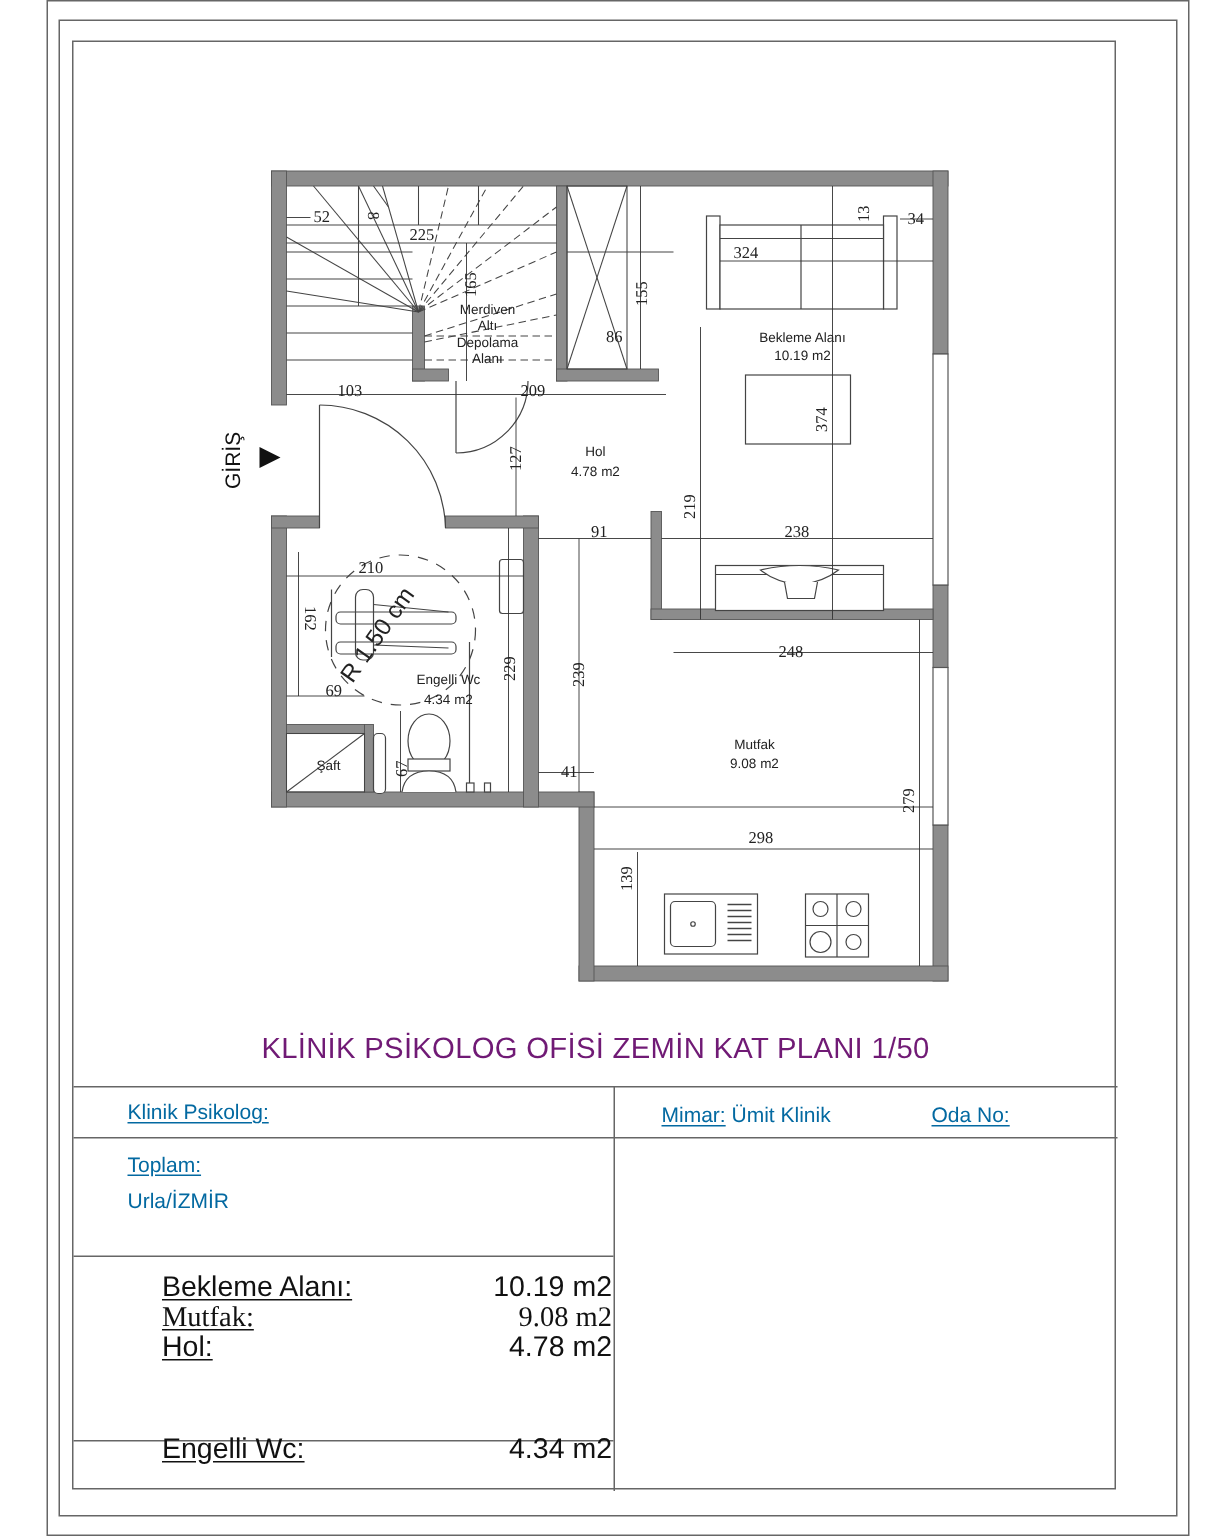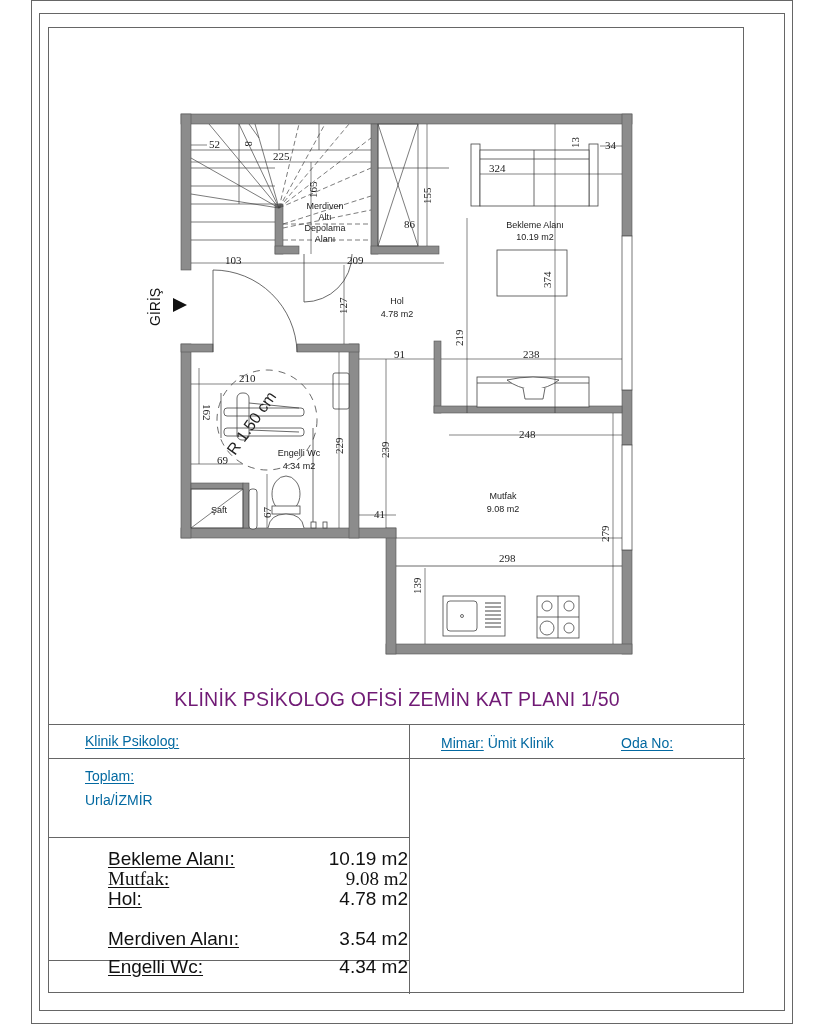--- a/index.html
+++ b/index.html
@@ -304,18 +304,14 @@
     <span class="val">9.08 m2</span>
   </div>
   <div class="area-row" style="top:860px;">
     <span class="lbl">Hol:</span>
     <span class="val">4.78 m2</span>
   </div>
   <div class="area-row" style="top:928px;">
     <span class="lbl">Engelli Wc:</span>
     <span class="val">4.34 m2</span>
   </div>
-  <div class="area-row" style="top:900px;">
-    <span class="lbl">Merdiven Alanı:</span>
-    <span class="val">3.54 m2</span>
-  </div>
 
 </div>
 
 </body></html>

